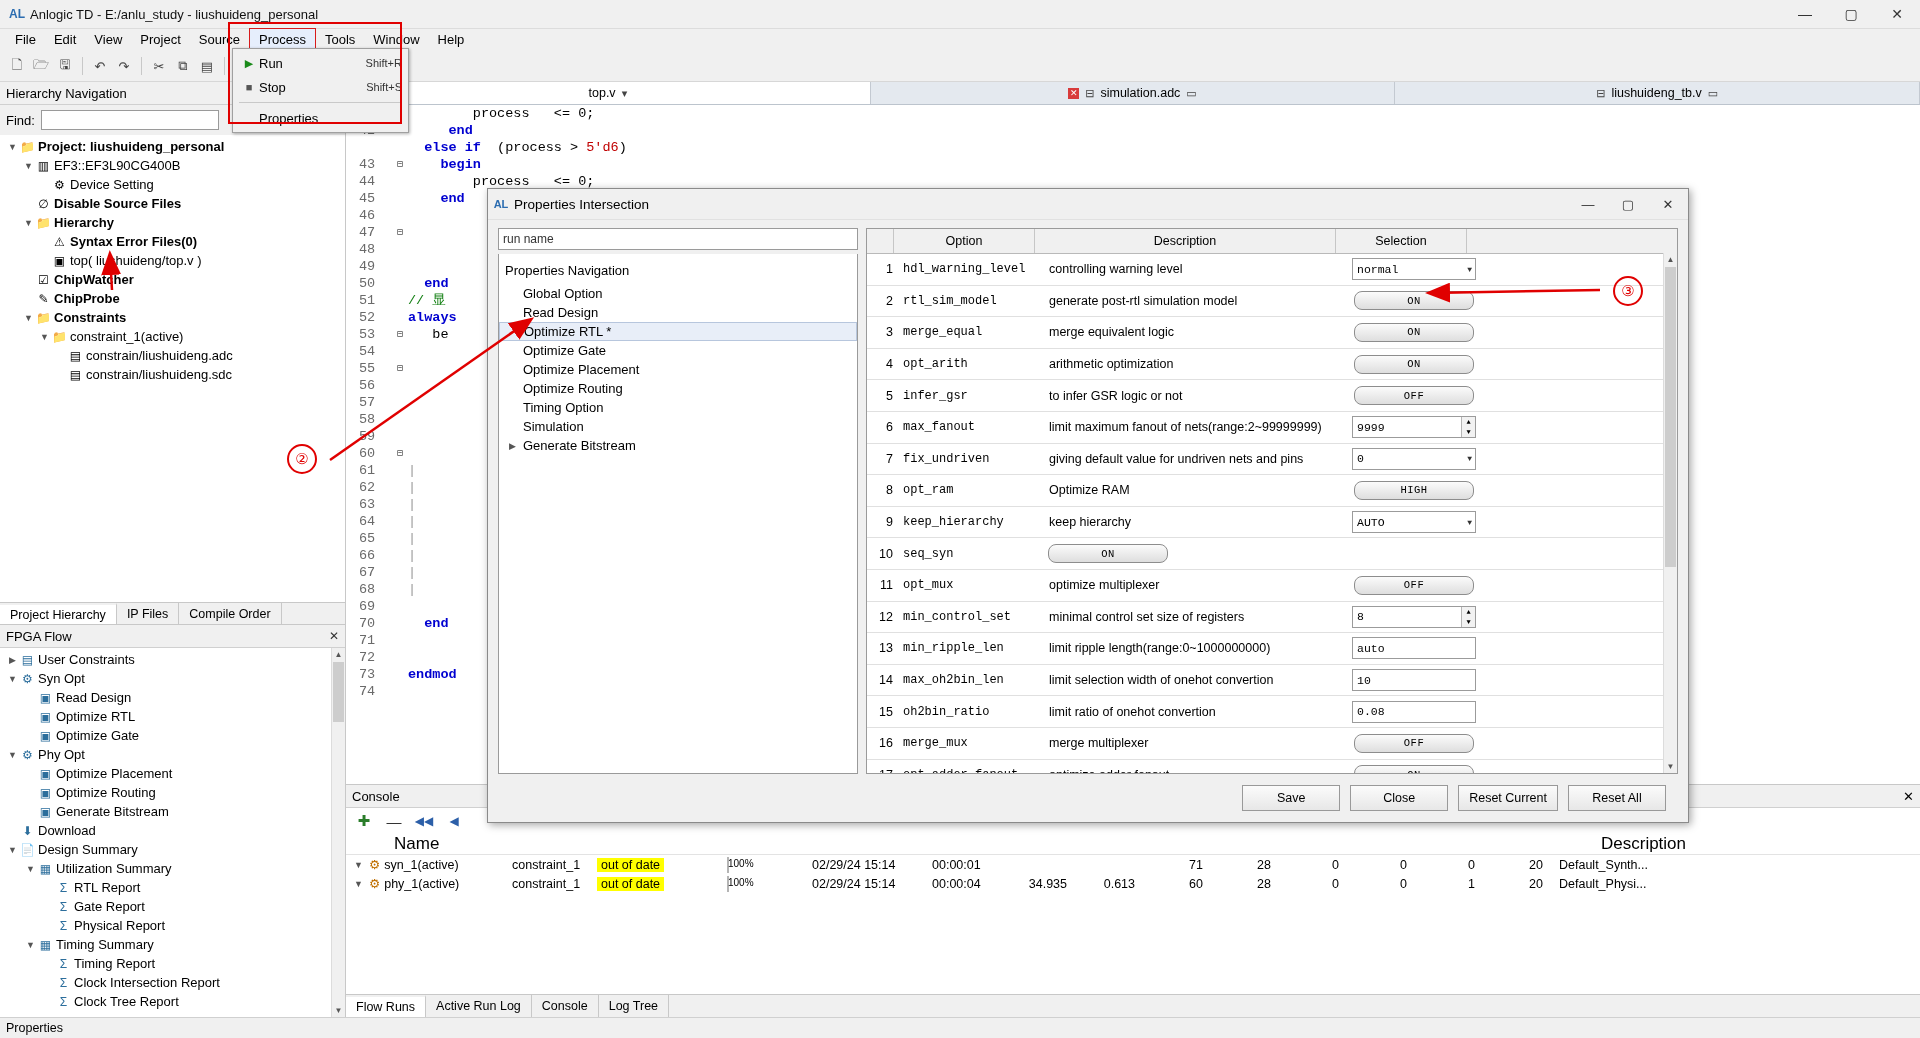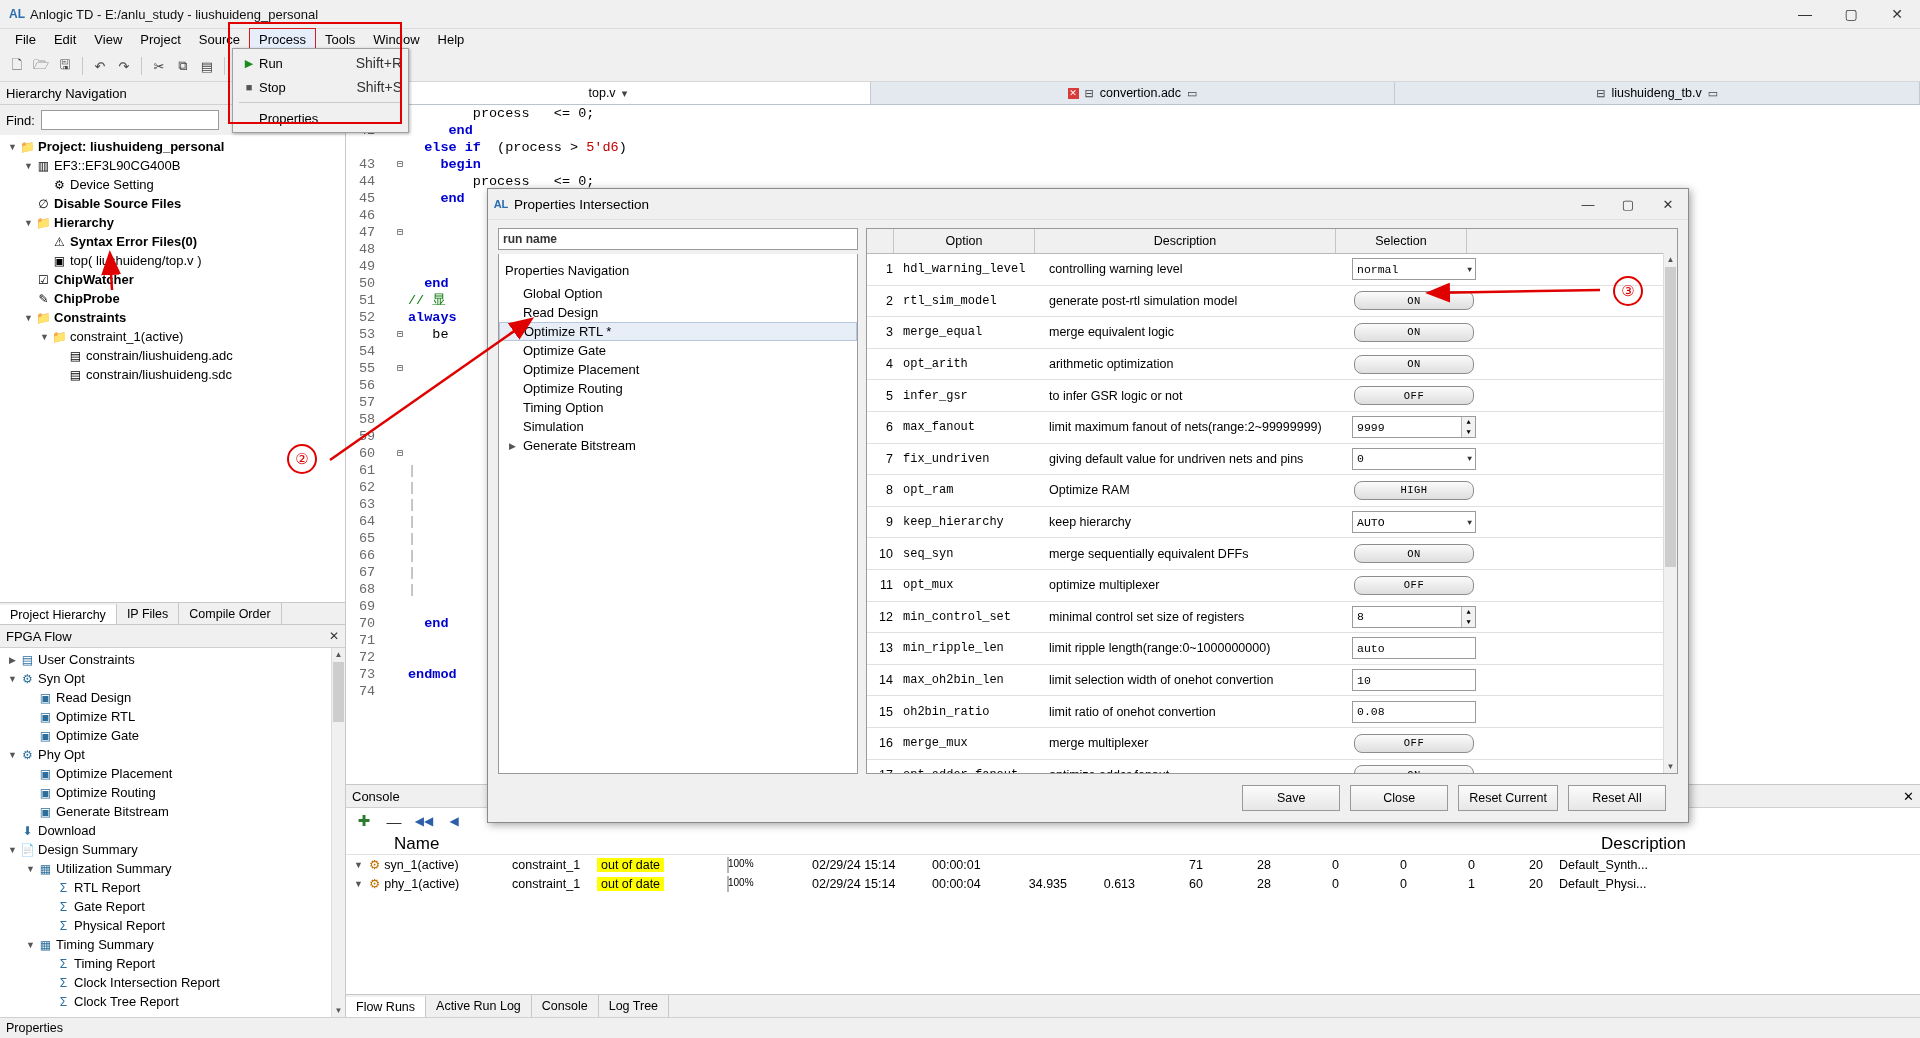--- a/index.html
+++ b/index.html
@@ -108,37 +108,37 @@
   .bottabs .tab{font-size:12.5px;}
 
   
   .statusbar{height:20px;background:#f0f0f0;display:flex;align-items:center;padding-left:6px;font-size:12.5px;border-top:1px solid #d0d0d0;}
 
   
   .procmenu{position:absolute;left:232px;top:48px;width:175px;background:#f0f0f0;border:1px solid #a0a0a0;box-shadow:1px 1px 3px rgba(0,0,0,.3);z-index:40;padding:2px 0;}
   .pmi{height:24px;display:flex;align-items:center;font-size:13px;padding:0 6px;}
   .pmi .ic{width:20px;text-align:center;font-size:11px;}
   .pmi .lbl{flex:1;}
-  .pmi .sc{color:#333;font-size:14px;padding-left:10px;}
+  .pmi .sc{color:#333;font-size:11px;padding-left:10px;}
   .pmsep{height:1px;background:#c9c9c9;margin:3px 6px;}
 
   
   .redbox{position:absolute;border:2px solid #e00000;z-index:60;pointer-events:none;}
   .circnum{position:absolute;width:26px;height:26px;border:2px solid #e00000;border-radius:50%;color:#e00000;font-size:15px;display:flex;align-items:center;justify-content:center;z-index:62;background:transparent;}
   svg.anno{position:absolute;inset:0;width:1920px;height:1038px;z-index:61;pointer-events:none;}
 
   
   .dlg{position:absolute;left:487px;top:188px;width:1200px;height:633px;background:#f0f0f0;border:1px solid #8a8a8a;box-shadow:2px 2px 8px rgba(0,0,0,.35);z-index:50;display:flex;flex-direction:column;}
   .dlg-title{height:30px;display:flex;align-items:center;background:#f0f0f0;border-bottom:1px solid #e1e1e1;}
   .dlg-title .ic{width:26px;text-align:center;color:#2b6cb0;font-weight:bold;font-size:11px;}
   .dlg-title .tx{flex:1;font-size:13.5px;}
   .dlg-title .wb{width:40px;height:30px;display:flex;align-items:center;justify-content:center;font-size:13px;color:#333;}
   .dlg-body{flex:1;display:flex;padding:8px 10px 0 10px;gap:8px;min-height:0;}
   .navpane{width:360px;display:flex;flex-direction:column;}
-  .runname{height:20px;border:1px solid #9a9a9a;background:#fff;font-size:12px;display:flex;align-items:center;padding:0 4px;color:#333;font-weight:bold;}
+  .runname{height:20px;border:1px solid #9a9a9a;background:#fff;font-size:12px;display:flex;align-items:center;padding:0 4px;color:#333;}
   .navlist{flex:1;border:1px solid #9a9a9a;border-top:none;background:#fff;margin-top:4px;padding-top:6px;font-size:13px;}
   .navitem{height:19px;display:flex;align-items:center;padding-left:10px;}
   .navitem.sel{background:#e8eef8;border:1px solid #b7c6dd;height:17px;}
   .navitem .caret{width:14px;font-size:9px;color:#555;}
   .navhdr{font-weight:normal;padding-left:6px;height:20px;display:flex;align-items:center;}
 
   .tablepane{flex:1;border:1px solid #9a9a9a;background:#fff;display:flex;flex-direction:column;min-width:0;position:relative;}
   .thead{display:flex;height:24px;background:#f0f0f0;border-bottom:1px solid #b9b9b9;font-size:12.5px;align-items:stretch;}
   .th{display:flex;align-items:center;justify-content:center;border-right:1px solid #c6c6c6;}
   .th-idx{width:26px;}
@@ -414,21 +414,21 @@
 
     <div class="rightcol">
       <div class="editor-tabs">
         <div class="etab active etab-wide">
           <span>top.v</span>
           <span class="etx">▾</span>
         </div>
         <div class="etab etab-wide">
           <span class="sqr">✕</span>
           <span class="etx">⊟</span>
-          <span>convertion.adc</span>
+          <span>simulation.adc</span>
           <span class="etx">▭</span>
         </div>
         <div class="etab etab-wide">
           <span class="etx">⊟</span>
           <span>liushuideng_tb.v</span>
           <span class="etx">▭</span>
         </div>
       </div>
 
       <div class="codearea">
@@ -808,21 +808,20 @@
             <div class="td td-sel">
               <div class="ctl-combo">
                 <span class="cv">AUTO</span>
                 <span class="arrow">▼</span>
               </div>
             </div>
           </div>
           <div class="trow">
             <div class="td td-idx">10</div>
             <div class="td td-opt">seq_syn</div>
-            <div class="td td-desc">merge sequentially equivalent DFFs</div>
             <div class="td td-sel">
               <div class="ctl-toggle">
                 <span class="cv">ON</span>
               </div>
             </div>
           </div>
           <div class="trow">
             <div class="td td-idx">11</div>
             <div class="td td-opt">opt_mux</div>
             <div class="td td-desc">optimize multiplexer</div>

